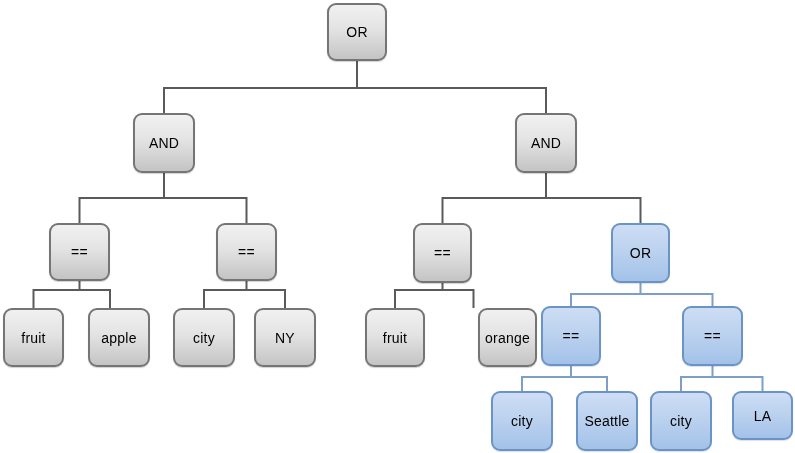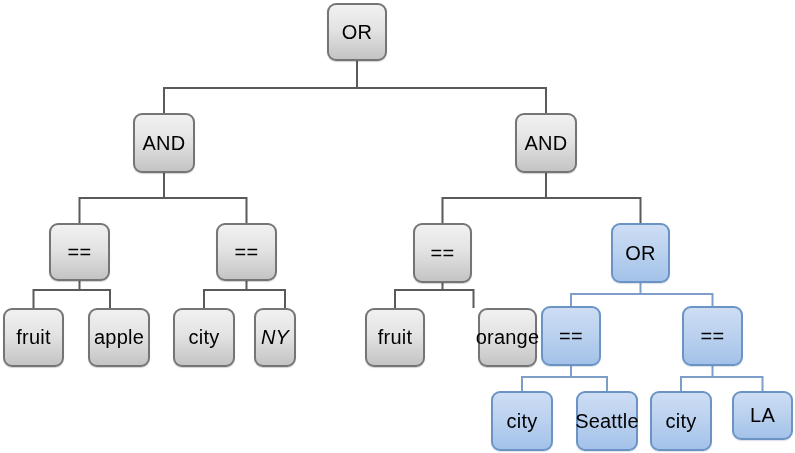--- a/index.html
+++ b/index.html
@@ -20,21 +20,21 @@
     left: 0;
     top: 0;
   }
   .node {
     position: absolute;
     box-sizing: border-box;
     border-radius: 9px;
     display: flex;
     align-items: center;
     justify-content: center;
-    font-size: 20px;
+    font-size: 14px;
     color: #000000;
     letter-spacing: 0.2px;
   }
   .node.gray {
     background: linear-gradient(to bottom, #f1f1f1 0%, #e3e3e3 45%, #c4c4c4 100%);
     border: 2px solid #757575;
     box-shadow: 0 1px 1px rgba(0,0,0,0.18);
   }
   .node.blue {
     background: linear-gradient(to bottom, #cdddf4 0%, #bcd2ef 45%, #a3c2e9 100%);
@@ -91,21 +91,21 @@
     </div>
   <div class="node gray" style="left:3px;   top:308px; width:61px; height:59px;">
       <span class="label">fruit</span>
     </div>
   <div class="node gray" style="left:88px;  top:308px; width:62px; height:59px;">
       <span class="label">apple</span>
     </div>
   <div class="node gray" style="left:173px; top:308px; width:62px; height:59px;">
       <span class="label">city</span>
     </div>
-  <div class="node gray" style="left:254px; top:308px; width:42px; height:59px;font-style:italic;">
+  <div class="node gray" style="left:254px; top:308px; width:62px; height:59px;">
       <span class="label">NY</span>
     </div>
   <div class="node gray" style="left:365px; top:308px; width:60px; height:59px;">
       <span class="label">fruit</span>
     </div>
   <div class="node gray" style="left:444px; top:308px; width:59px; height:59px;margin-left:34px;">
       <span class="label">orange</span>
     </div>
   <div class="node blue" style="left:541px; top:306px; width:60px; height:60px;">
       <span class="label">==</span>

